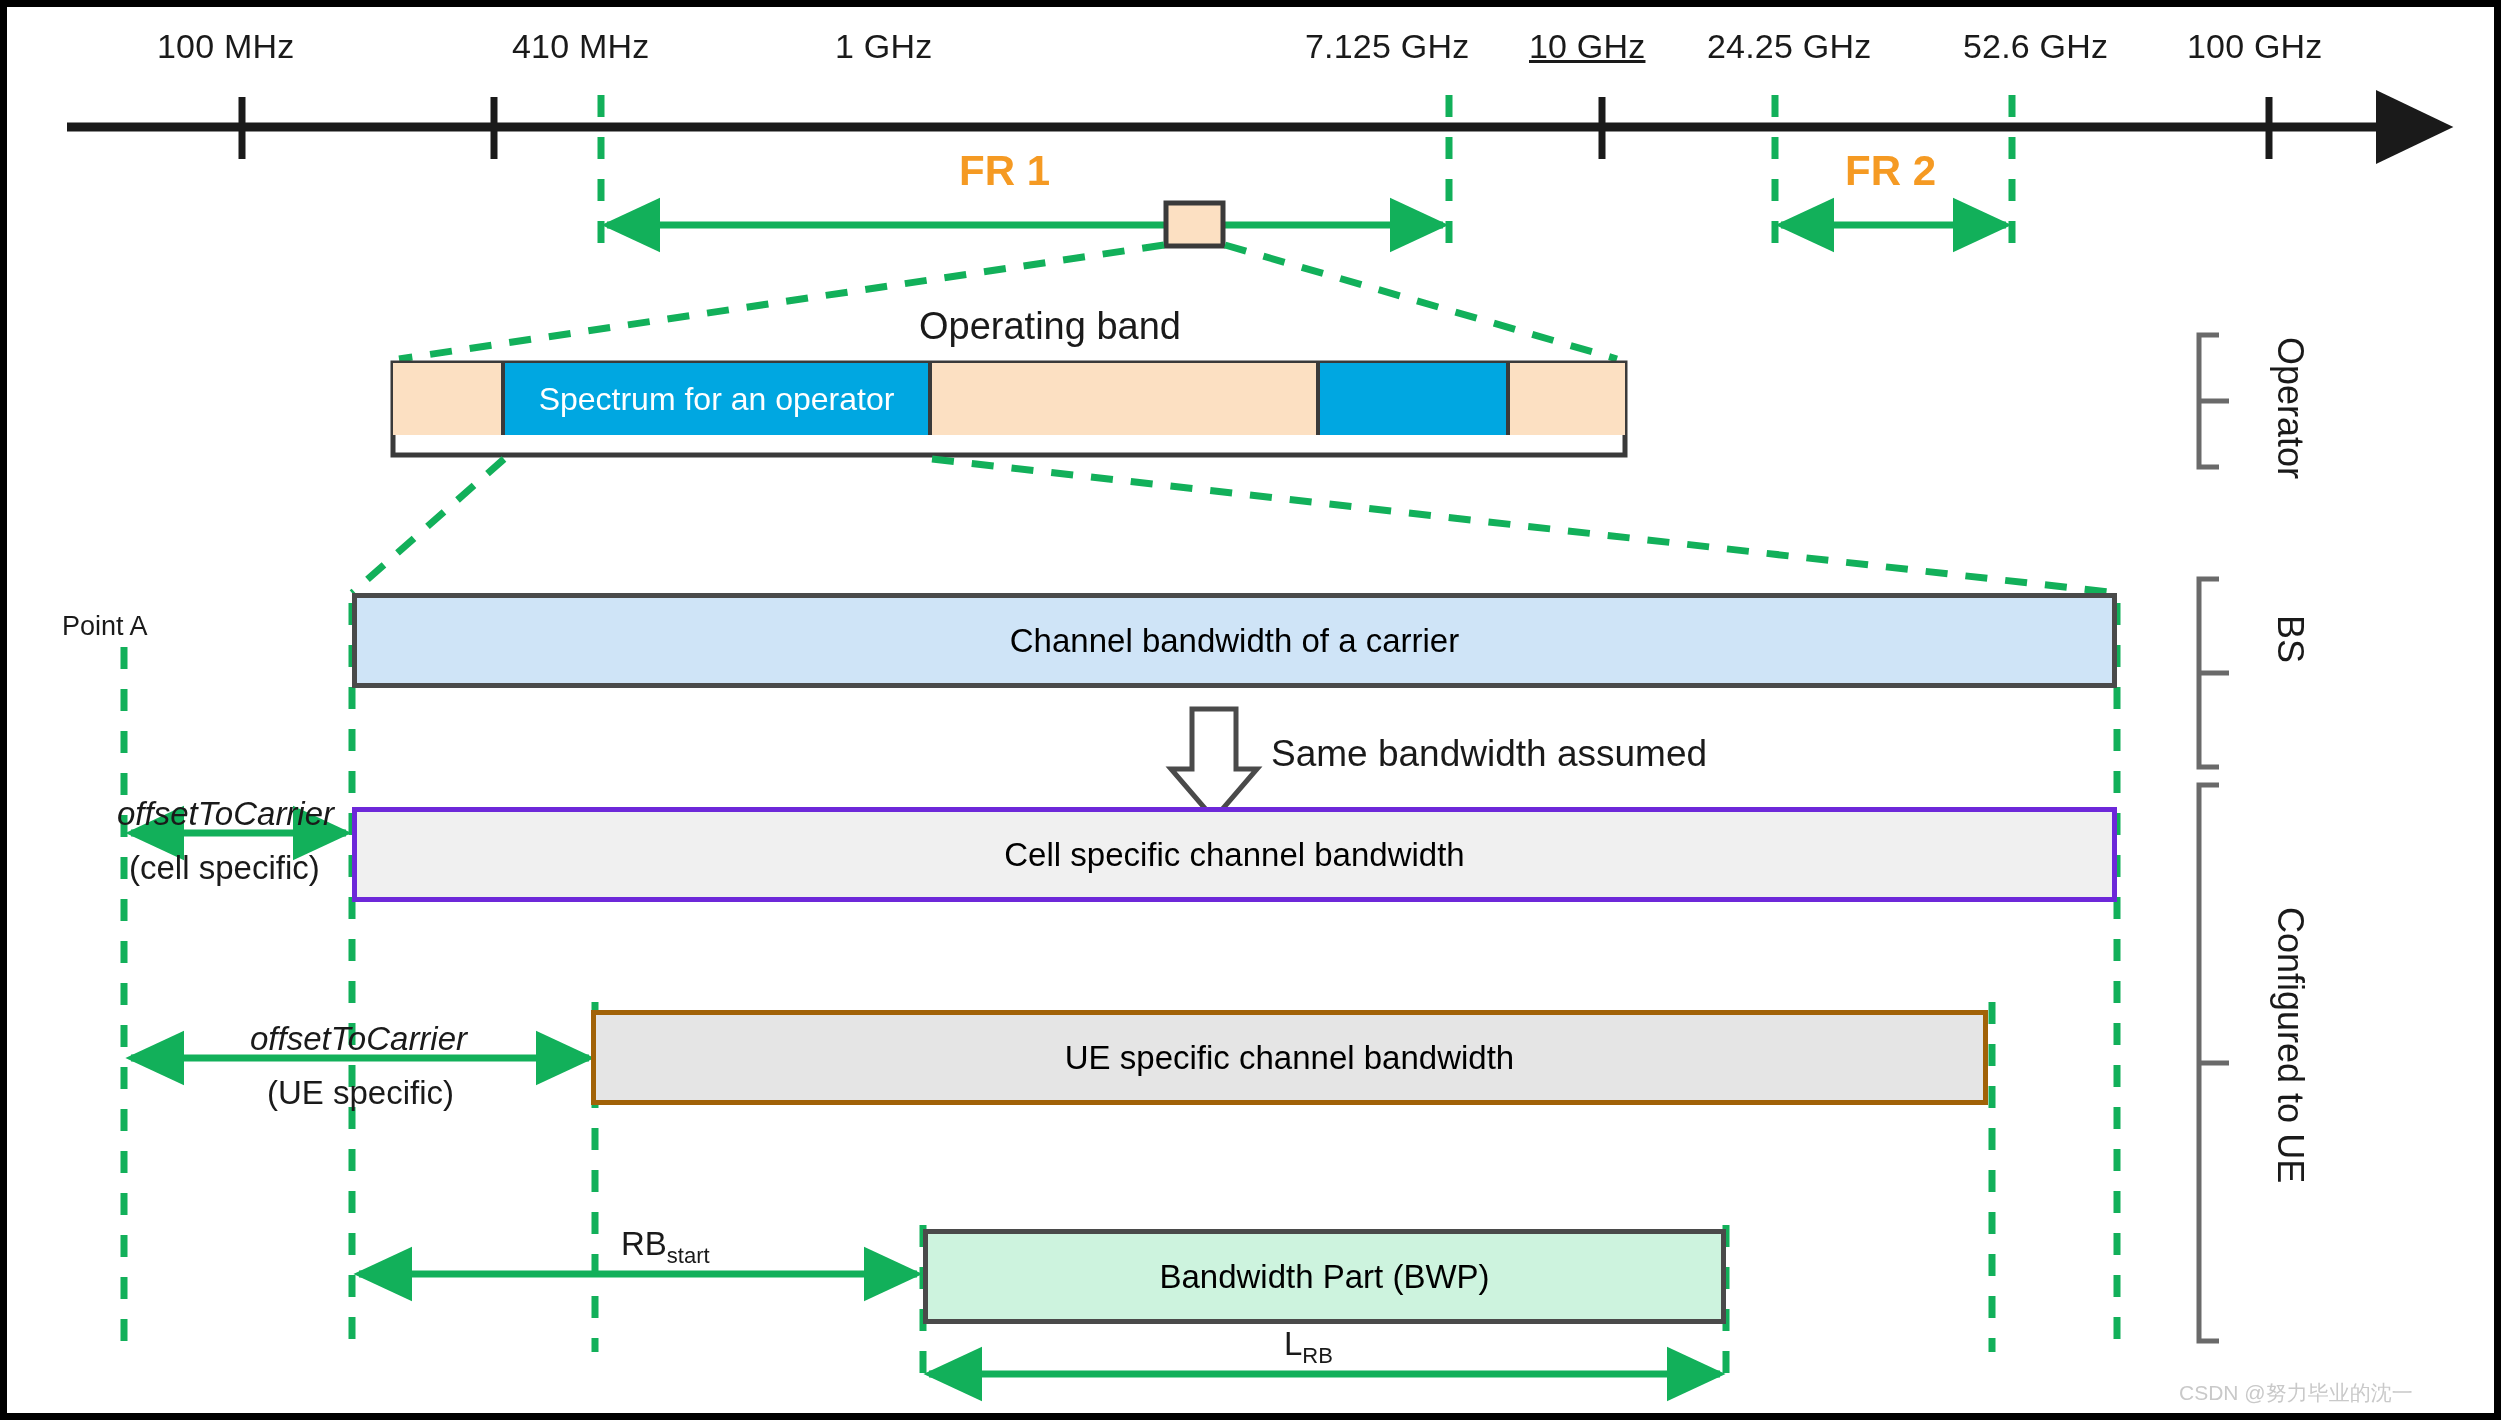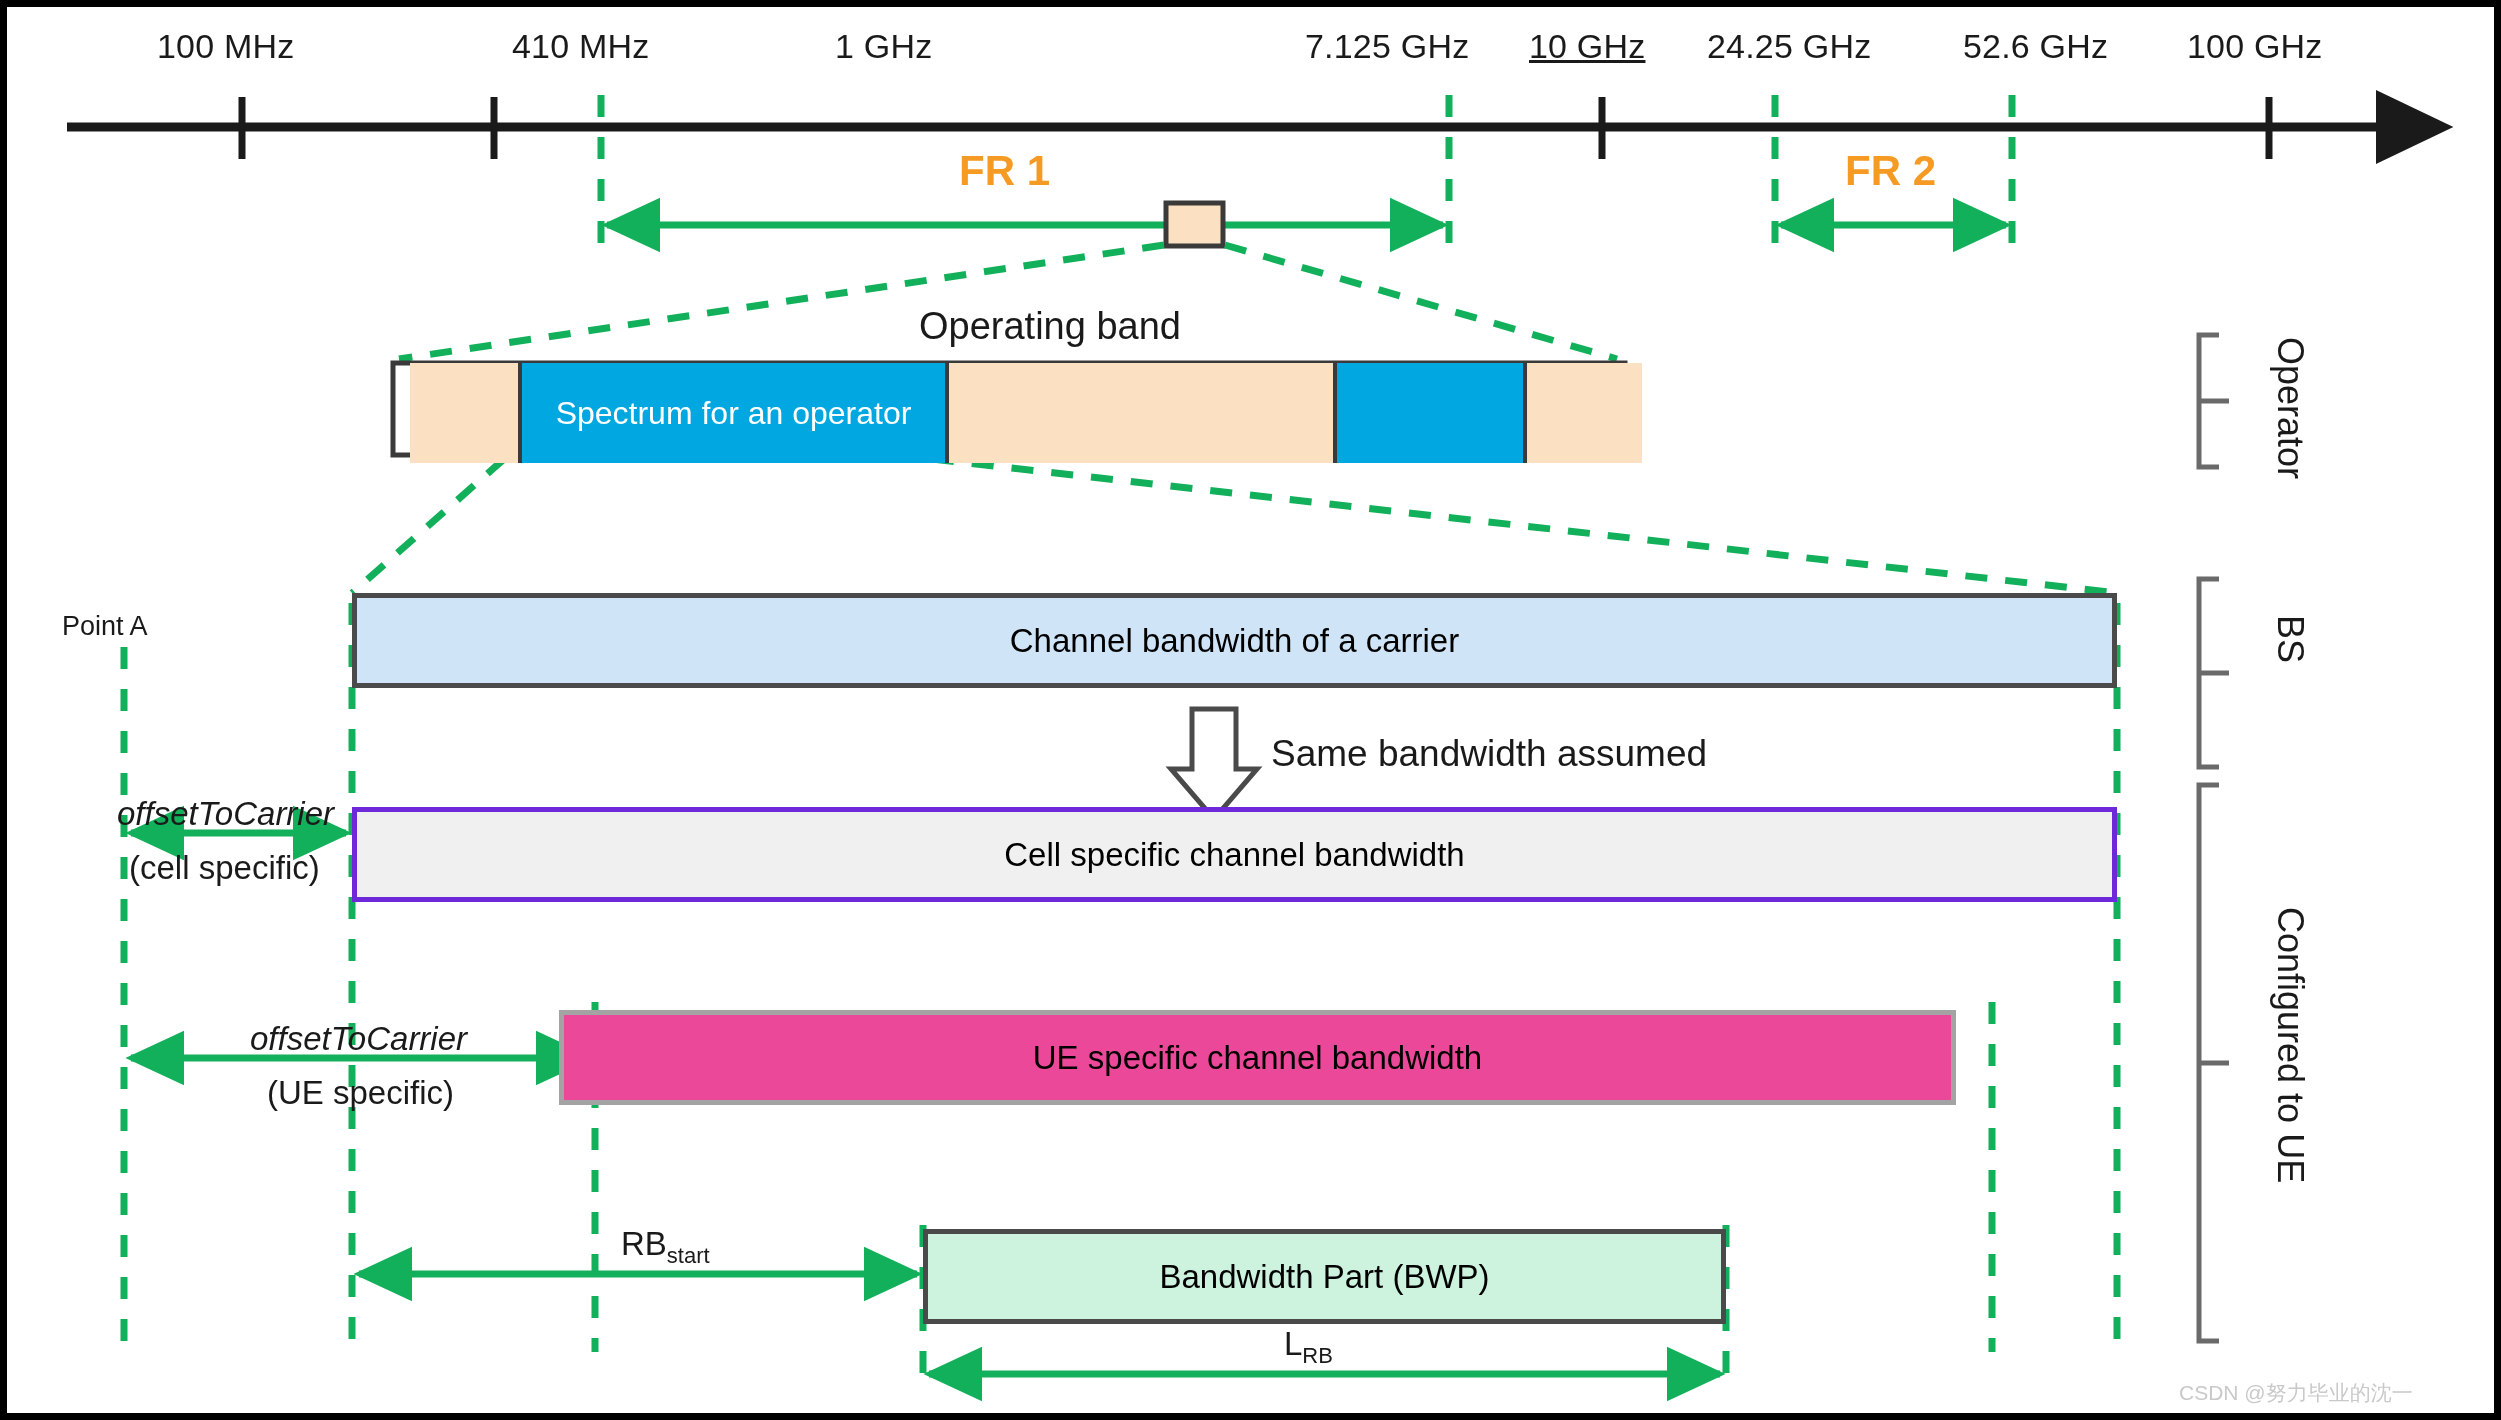--- a/index.html
+++ b/index.html
@@ -116,39 +116,39 @@
   <div class="lbl tick-lbl" style="left:1522px;top:20px;text-decoration:underline;">10 GHz</div>
   <div class="lbl tick-lbl" style="left:1700px;top:20px;">24.25 GHz</div>
   <div class="lbl tick-lbl" style="left:1956px;top:20px;">52.6 GHz</div>
   <div class="lbl tick-lbl" style="left:2180px;top:20px;">100 GHz</div>
 
   <div class="lbl fr-lbl" style="left:952px;top:140px;">FR 1</div>
   <div class="lbl fr-lbl" style="left:1838px;top:140px;">FR 2</div>
 
   <div class="lbl band-title" style="left:912px;top:298px;">Operating band</div>
 
-  <div class="bar" style="left:403px;top:356px;width:1232px;height:100px;">
+  <div class="bar" style="left:386px;top:356px;width:1232px;height:72px;">
     <div class="opband-seg" style="left:0px;width:112px;background:#FCE0C2;border-right:4px solid #3a3a3a;"></div>
     <div class="opband-seg" style="left:112px;width:427px;background:#00A7E1;border-right:4px solid #3a3a3a;">
       <div class="bar-text seg-text">Spectrum for an operator</div>
     </div>
     <div class="opband-seg" style="left:539px;width:388px;background:#FCE0C2;border-right:4px solid #3a3a3a;"></div>
     <div class="opband-seg" style="left:927px;width:190px;background:#00A7E1;border-right:4px solid #3a3a3a;"></div>
     <div class="opband-seg" style="left:1117px;width:115px;background:#FCE0C2;"></div>
   </div>
 
   <div class="bar" style="left:345px;top:586px;width:1765px;height:95px;background:#CFE4F7;border:5px solid #4a4a4a;">
     <div class="bar-text">Channel bandwidth of a carrier</div>
   </div>
 
   <div class="bar" style="left:345px;top:800px;width:1765px;height:95px;background:#F0F0F0;border:5px solid #6d28d9;">
     <div class="bar-text">Cell specific channel bandwidth</div>
   </div>
 
-  <div class="bar" style="left:552px;top:1003px;width:1397px;height:95px;background:#ec4899;border:5px solid #a3a3a3;">
+  <div class="bar" style="left:584px;top:1003px;width:1397px;height:95px;background:#e5e5e5;border:5px solid #a16207;">
     <div class="bar-text">UE specific channel bandwidth</div>
   </div>
 
   <div class="bar" style="left:916px;top:1222px;width:803px;height:95px;background:#CDF3DE;border:5px solid #4a4a4a;">
     <div class="bar-text">Bandwidth Part (BWP)</div>
   </div>
 
   <div class="lbl pointa" style="left:55px;top:604px;">Point A</div>
 
   <div class="lbl same-bw" style="left:1264px;top:726px;">Same bandwidth assumed</div>

